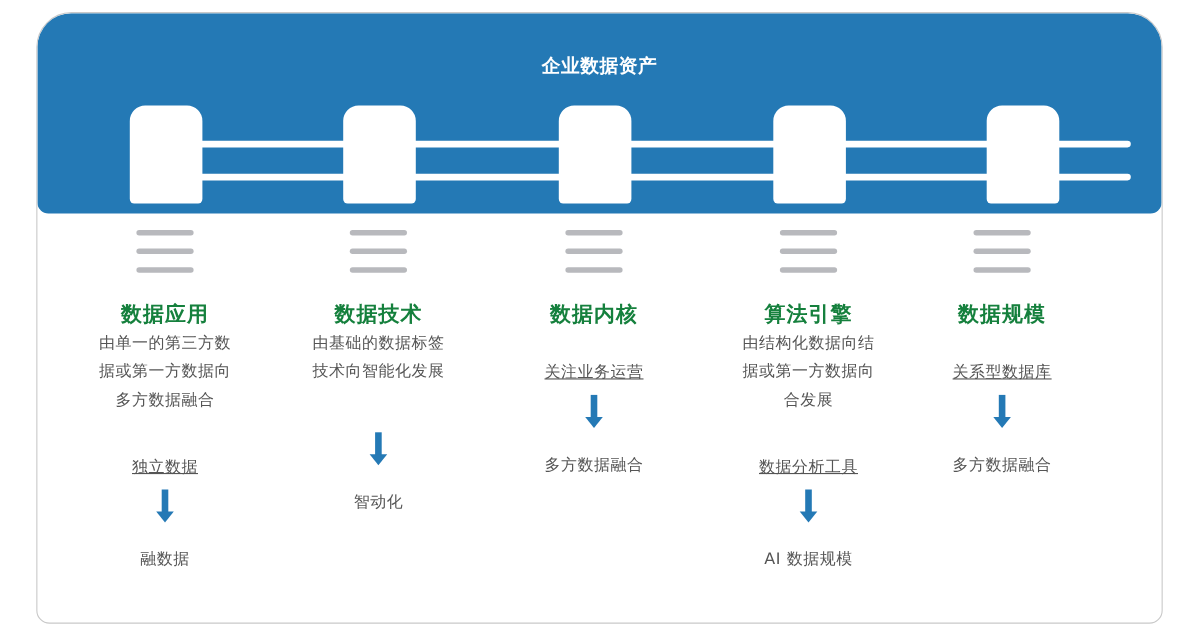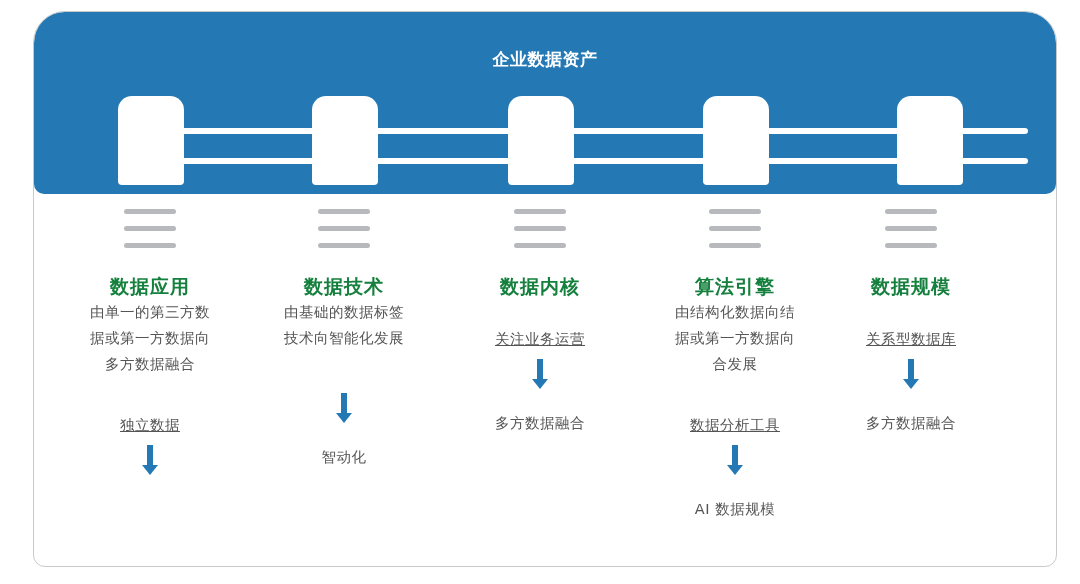--- a/index.html
+++ b/index.html
@@ -163,20 +163,21 @@
     </div>
   <div class="heading">数据应用</div>
   <div class="desc">由单一的第三方数
 据或第一方数据向
 多方数据融合</div>
   <div class="from">独立数据</div>
   <div class="arrow">
       <div class="shaft"></div>
       <div class="head"></div>
     </div>
+  <div class="to">融数据</div>
 </div>
 
 <div class="col" style="left:249px;">
   <div class="menu-icon">
       <span></span>
       <span></span>
       <span></span>
     </div>
   <div class="heading">数据技术</div>
   <div class="desc">由基础的数据标签

